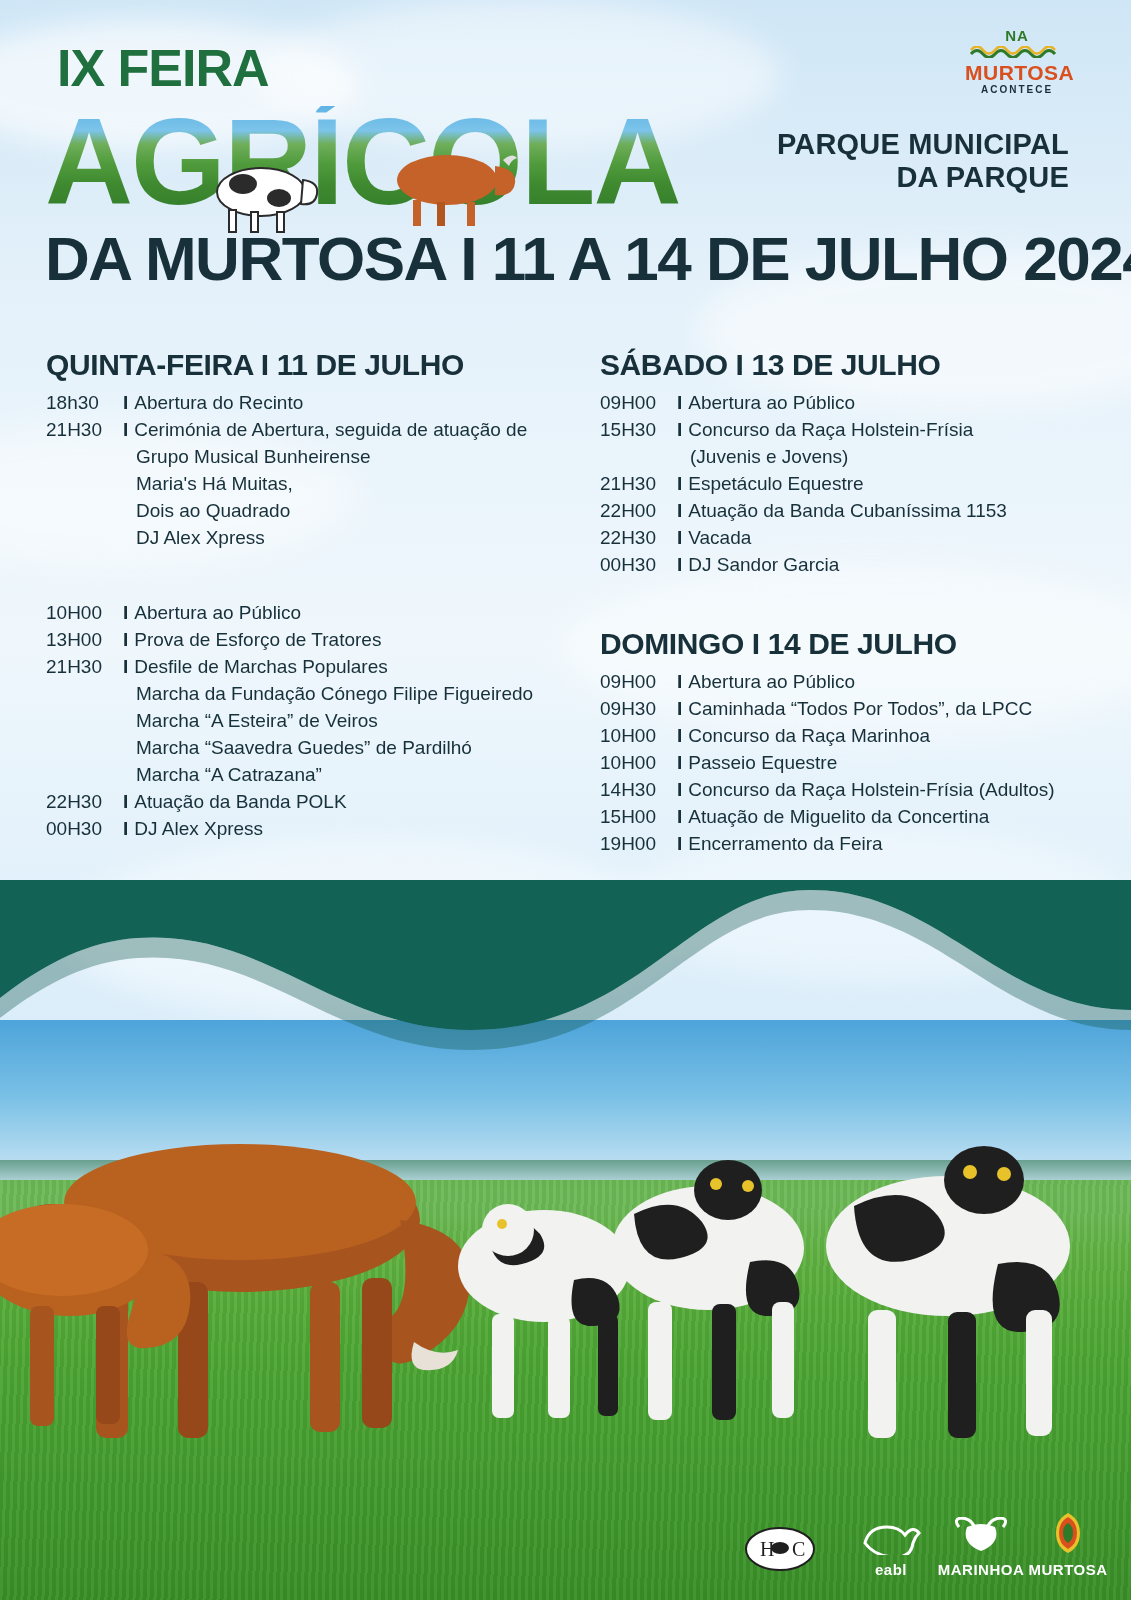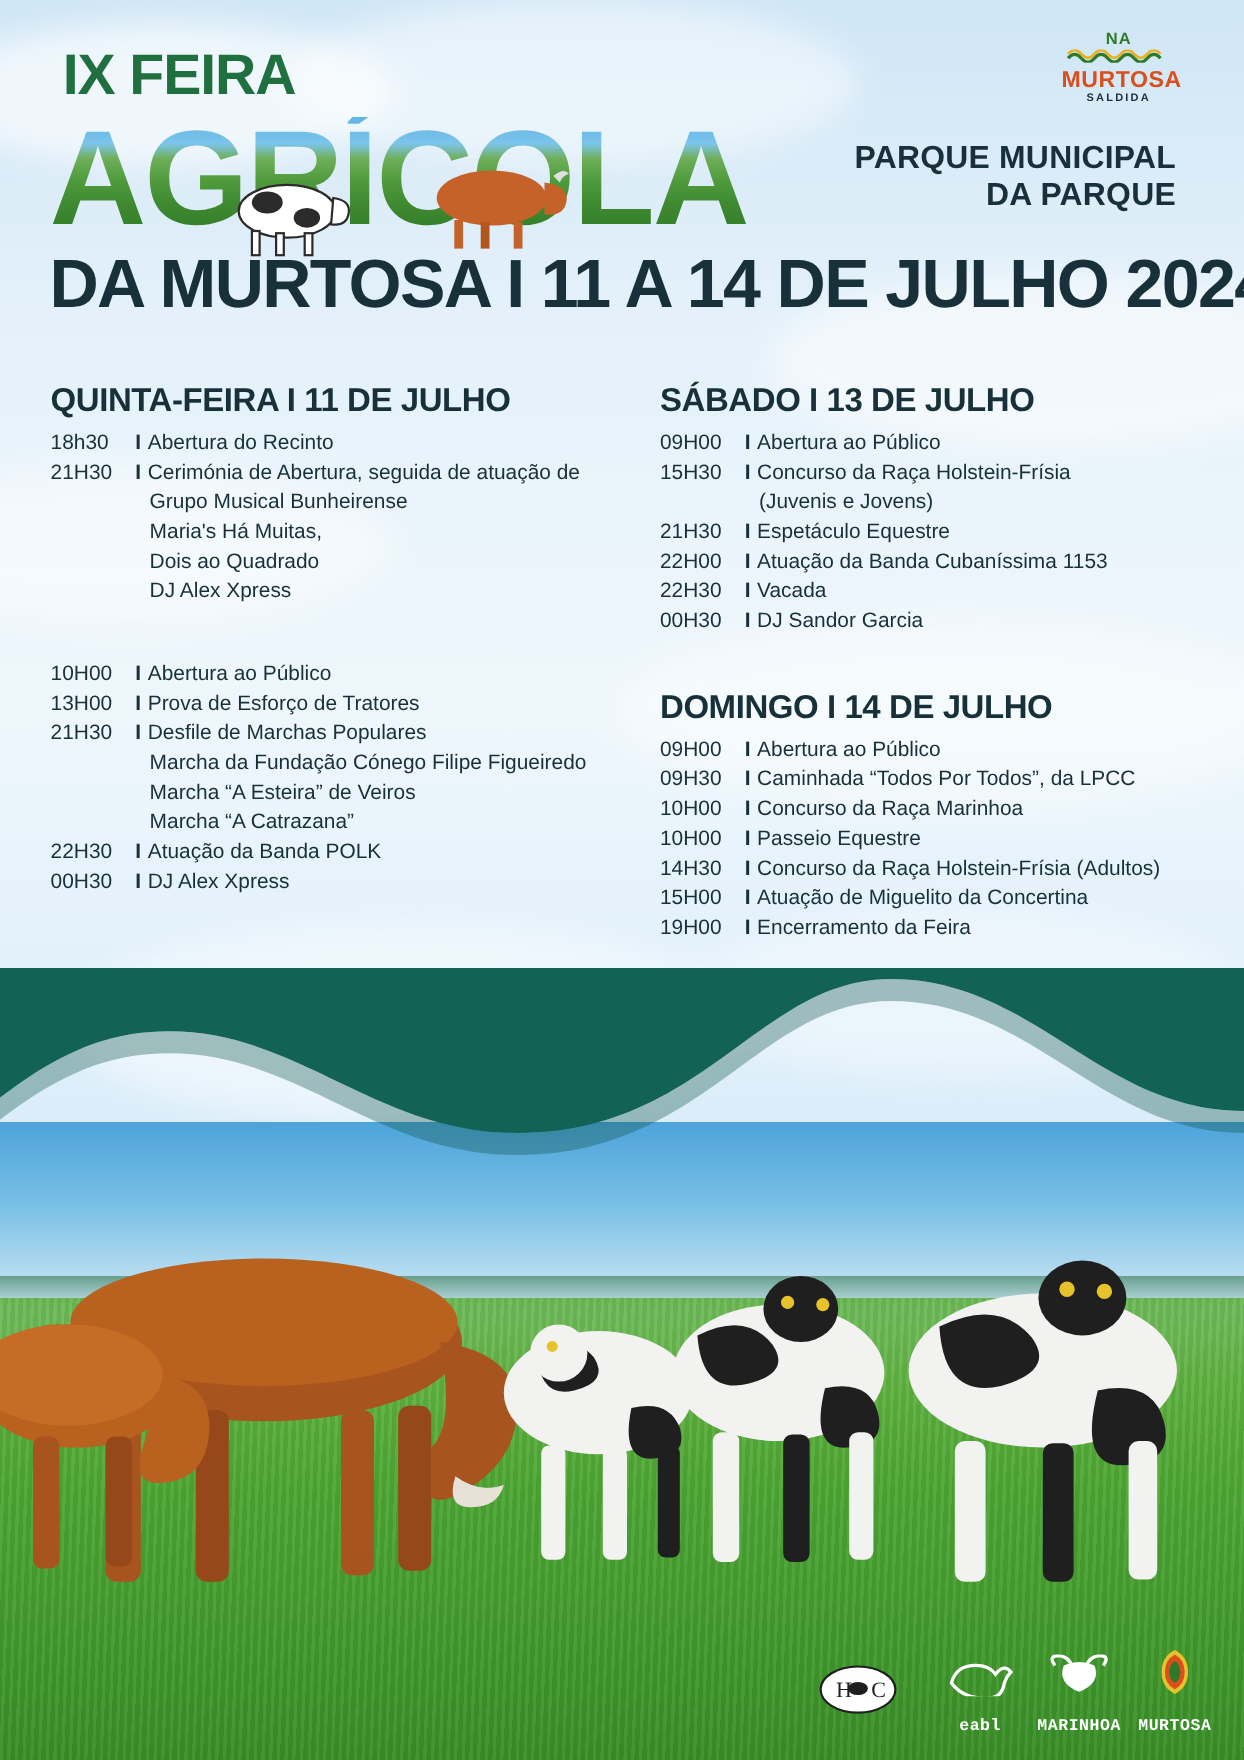--- a/index.html
+++ b/index.html
@@ -211,22 +211,21 @@
     color: #ffffff;
   }
   .logo-hc { left: 735px; width: 90px; }
   .logo-eabl { left: 845px; width: 92px; }
   .logo-marinhoa { left: 935px; width: 92px; }
   .logo-murtosa { left: 1025px; width: 86px; }
   .logo-label {
     font-size: 15px;
     font-weight: 700;
     letter-spacing: .5px;
-    margin-top: 14px;
-    font-family: Liberation Mono, monospace;
+    margin-top: 2px;
   }
 </style>
 </head>
 <body>
 
 <div class="poster">
 
   <div class="cloud c1"></div>
   <div class="cloud c2"></div>
   <div class="cloud c3"></div>
@@ -239,21 +238,21 @@
 
     <div class="brand">
       <div class="b-na">NA</div>
       <span class="b-wave">
         <svg width="96" height="12" viewBox="0 0 96 12">
           <path d="M2 8 q6 -7 12 0 q6 7 12 0 q6 -7 12 0 q6 7 12 0 q6 -7 12 0 q6 7 12 0 q6 -7 12 0" fill="none" stroke="#2f7a28" stroke-width="3"></path>
           <path d="M2 4 q6 -7 12 0 q6 7 12 0 q6 -7 12 0 q6 7 12 0 q6 -7 12 0 q6 7 12 0 q6 -7 12 0" fill="none" stroke="#e8b224" stroke-width="2.5"></path>
         </svg>
       </span>
       <div class="b-murtosa">MURTOSA</div>
-      <div class="b-acontece">SALDIDA</div>
+      <div class="b-acontece">ACONTECE</div>
     </div>
 
     <div class="title-block">
       <div class="t-ix">IX FEIRA</div>
       <div style="position:relative;">
         <div class="t-agricola">AGRÍCOLA</div>
         <div class="word-cows">
 
           <svg class="mini-cow" style="left:150px; top:52px;" width="130" height="78" viewBox="0 0 130 78">
             <ellipse cx="66" cy="34" rx="44" ry="24" fill="#ffffff" stroke="#2b2b2b" stroke-width="2"></ellipse>
@@ -313,20 +312,21 @@
             <span class="sep">I</span>
             <span class="desc">Prova de Esforço de Tratores</span>
           </div>
           <div class="ev">
             <span class="time">21H30</span>
             <span class="sep">I</span>
             <span class="desc">Desfile de Marchas Populares</span>
           </div>
           <div class="sub">Marcha da Fundação Cónego Filipe Figueiredo</div>
           <div class="sub">Marcha “A Esteira” de Veiros</div>
+          <div class="sub">Marcha “Saavedra Guedes” de Pardilhó</div>
           <div class="sub">Marcha “A Catrazana”</div>
           <div class="ev">
             <span class="time">22H30</span>
             <span class="sep">I</span>
             <span class="desc">Atuação da Banda POLK</span>
           </div>
           <div class="ev">
             <span class="time">00H30</span>
             <span class="sep">I</span>
             <span class="desc">DJ Alex Xpress</span>

